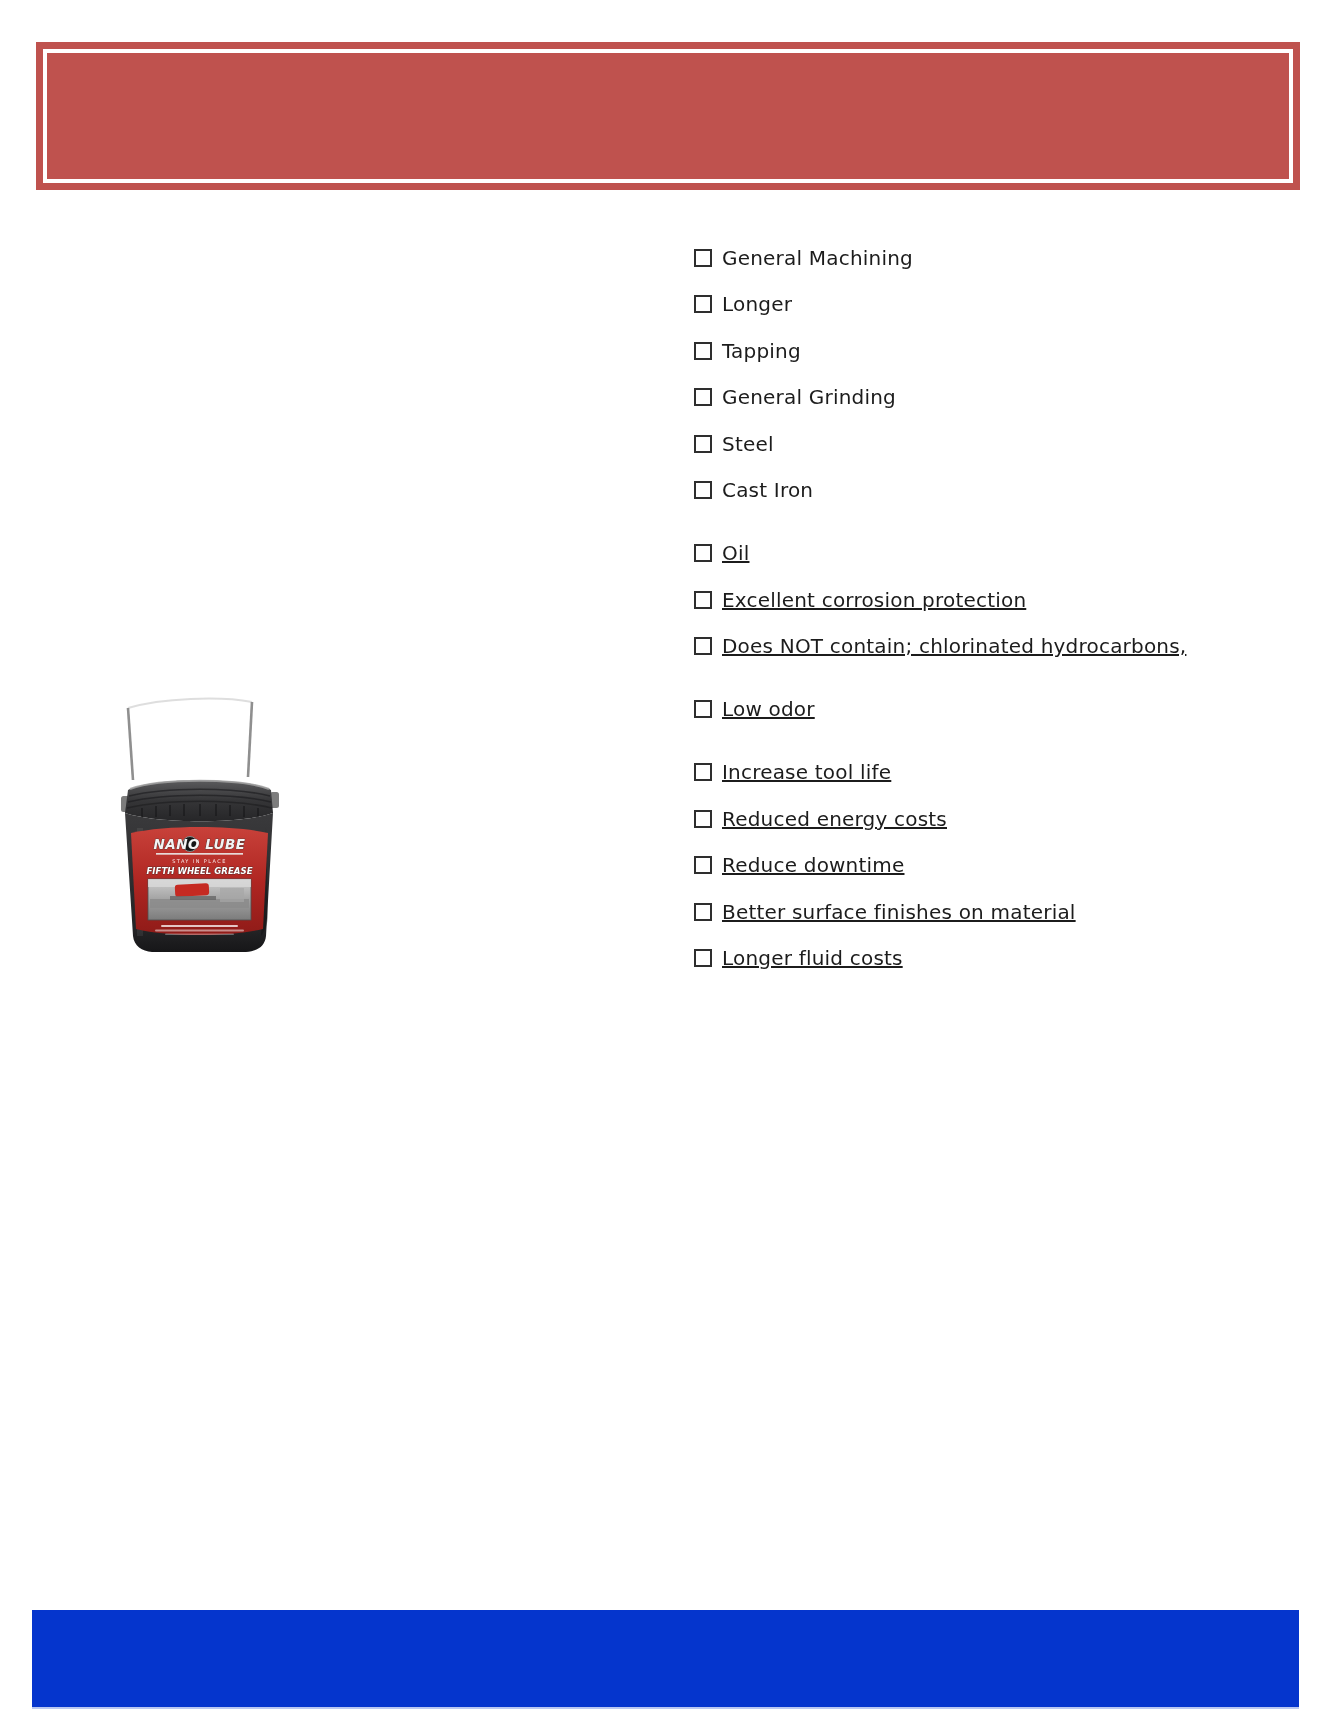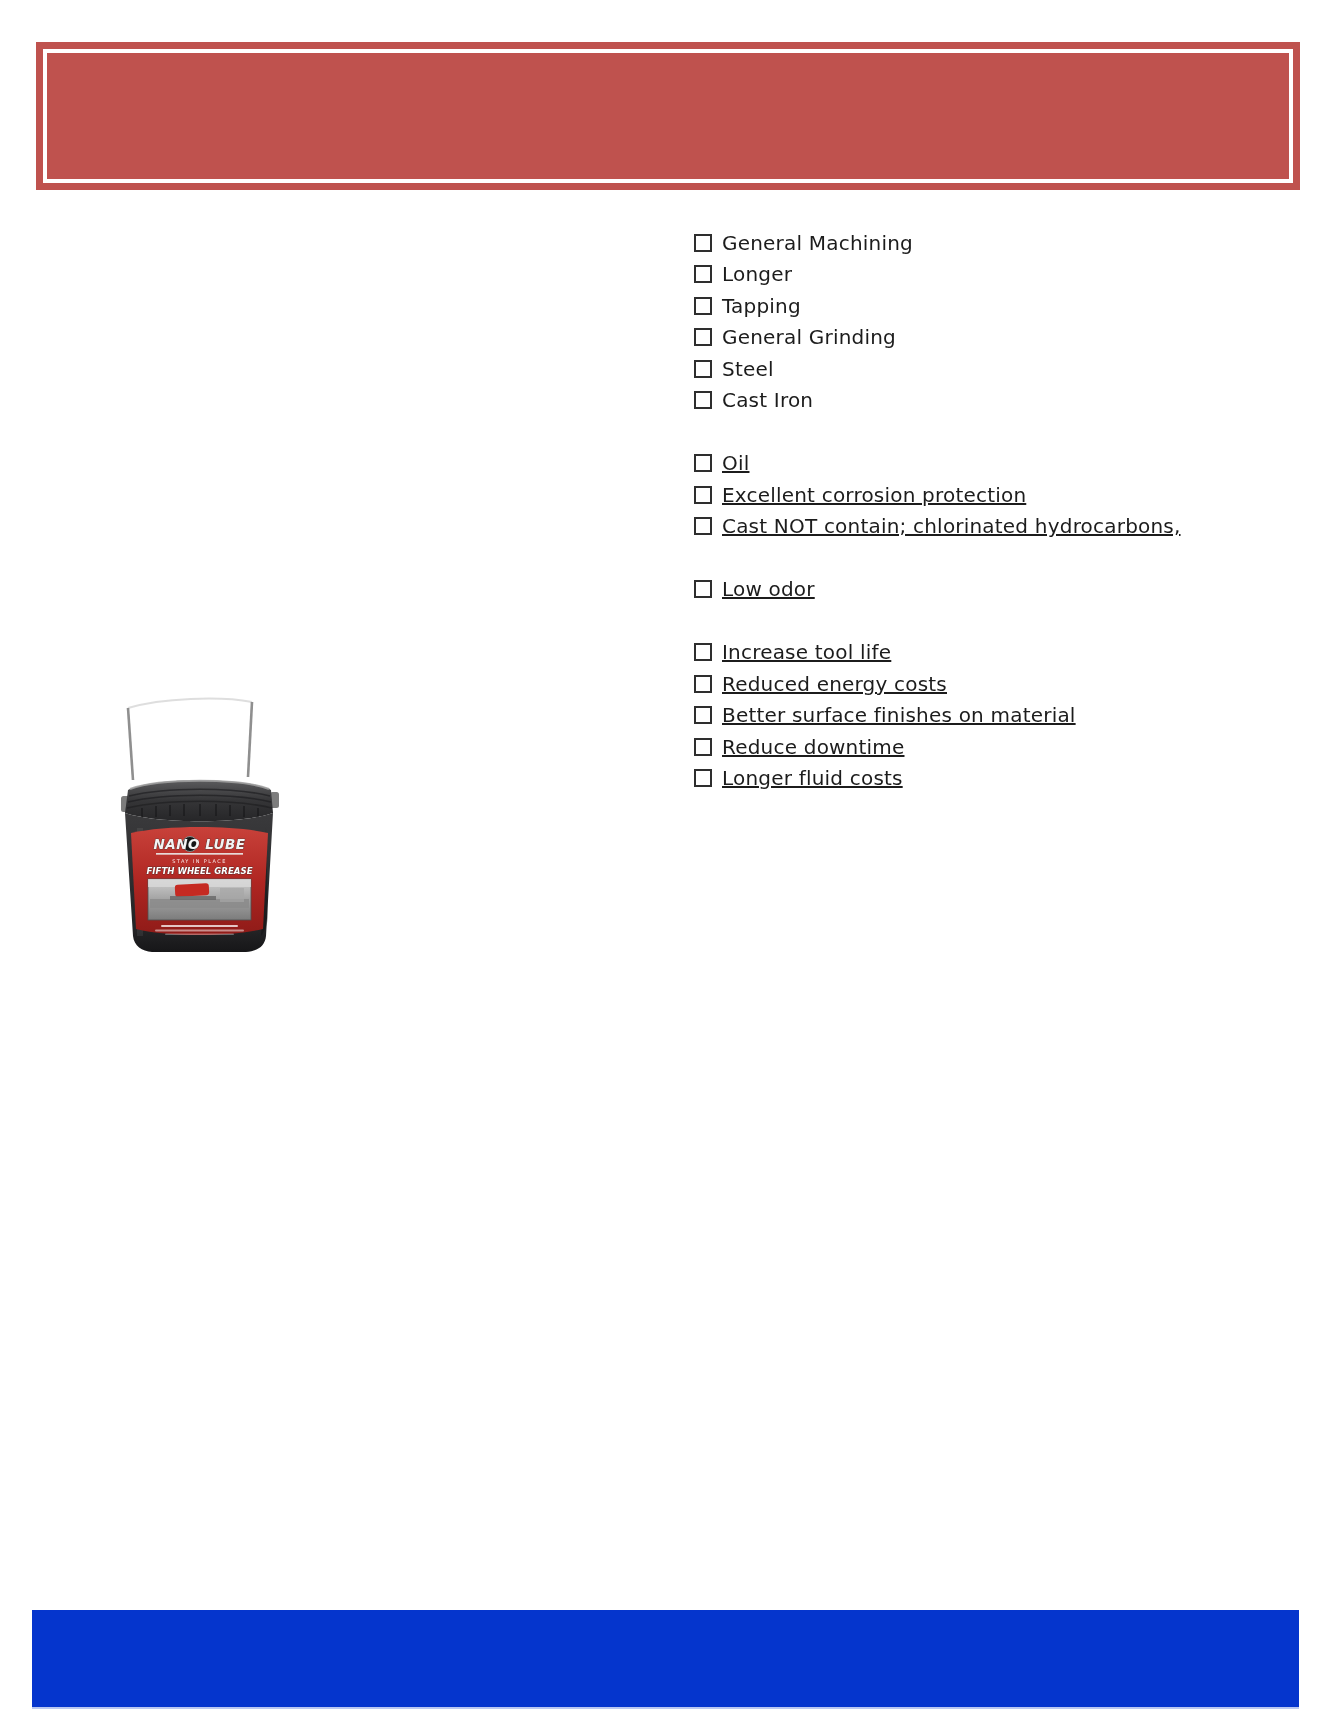--- a/index.html
+++ b/index.html
@@ -30,20 +30,21 @@
     left: 694px; top: 227px;
     width: 560px;
     color: #1c1c1c;
   }
   .check-group + .check-group { margin-top: 31.5px; text-decoration: underline; }
   .check-row {
     display: flex;
     align-items: center;
     height: 31.5px;
     white-space: nowrap;
+    margin-top: 15px;
   }
   .cbx {
     flex: 0 0 auto;
     width: 18px; height: 18px;
     border: 2px solid #2e2e2e;
     background: #ffffff;
   }
   .check-label {
     margin-left: 10px;
     font-size: 20px;
@@ -106,21 +107,21 @@
     <div class="check-row">
       <span class="cbx"></span>
       <span class="check-label">Oil</span>
     </div>
     <div class="check-row">
       <span class="cbx"></span>
       <span class="check-label">Excellent corrosion protection</span>
     </div>
     <div class="check-row">
       <span class="cbx"></span>
-      <span class="check-label">Cast NOT contain; chlorinated hydrocarbons,</span>
+      <span class="check-label">Does NOT contain; chlorinated hydrocarbons,</span>
     </div>
   </div>
 
   <div class="check-group">
     <div class="check-row">
       <span class="cbx"></span>
       <span class="check-label">Low odor</span>
     </div>
   </div>
 
@@ -128,25 +129,25 @@
     <div class="check-row">
       <span class="cbx"></span>
       <span class="check-label">Increase tool life</span>
     </div>
     <div class="check-row">
       <span class="cbx"></span>
       <span class="check-label">Reduced energy costs</span>
     </div>
     <div class="check-row">
       <span class="cbx"></span>
+      <span class="check-label">Reduce downtime</span>
+    </div>
+    <div class="check-row">
+      <span class="cbx"></span>
       <span class="check-label">Better surface finishes on material</span>
-    </div>
-    <div class="check-row">
-      <span class="cbx"></span>
-      <span class="check-label">Reduce downtime</span>
     </div>
     <div class="check-row">
       <span class="cbx"></span>
       <span class="check-label">Longer fluid costs</span>
     </div>
   </div>
 
 </div>
 
 <div class="product-image">

